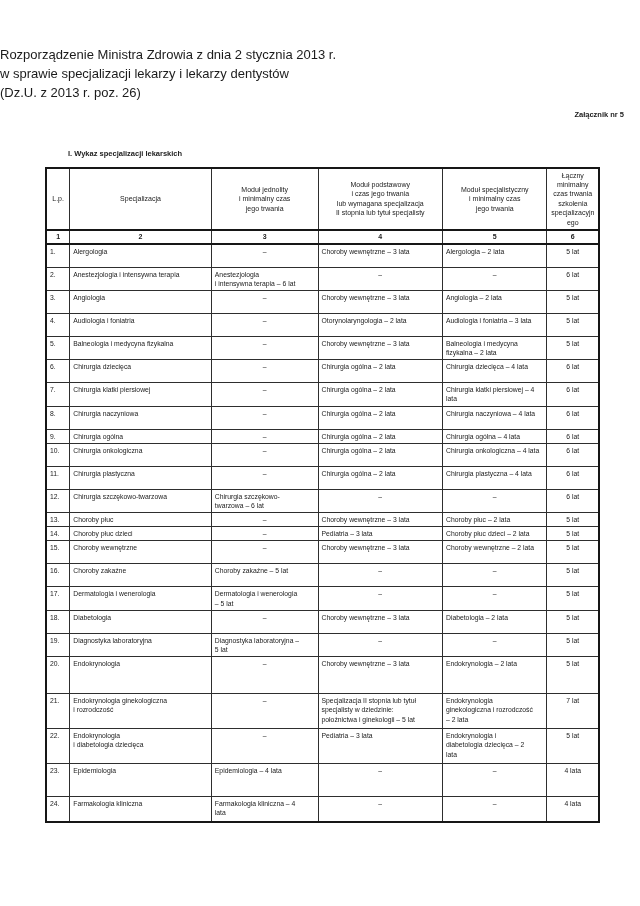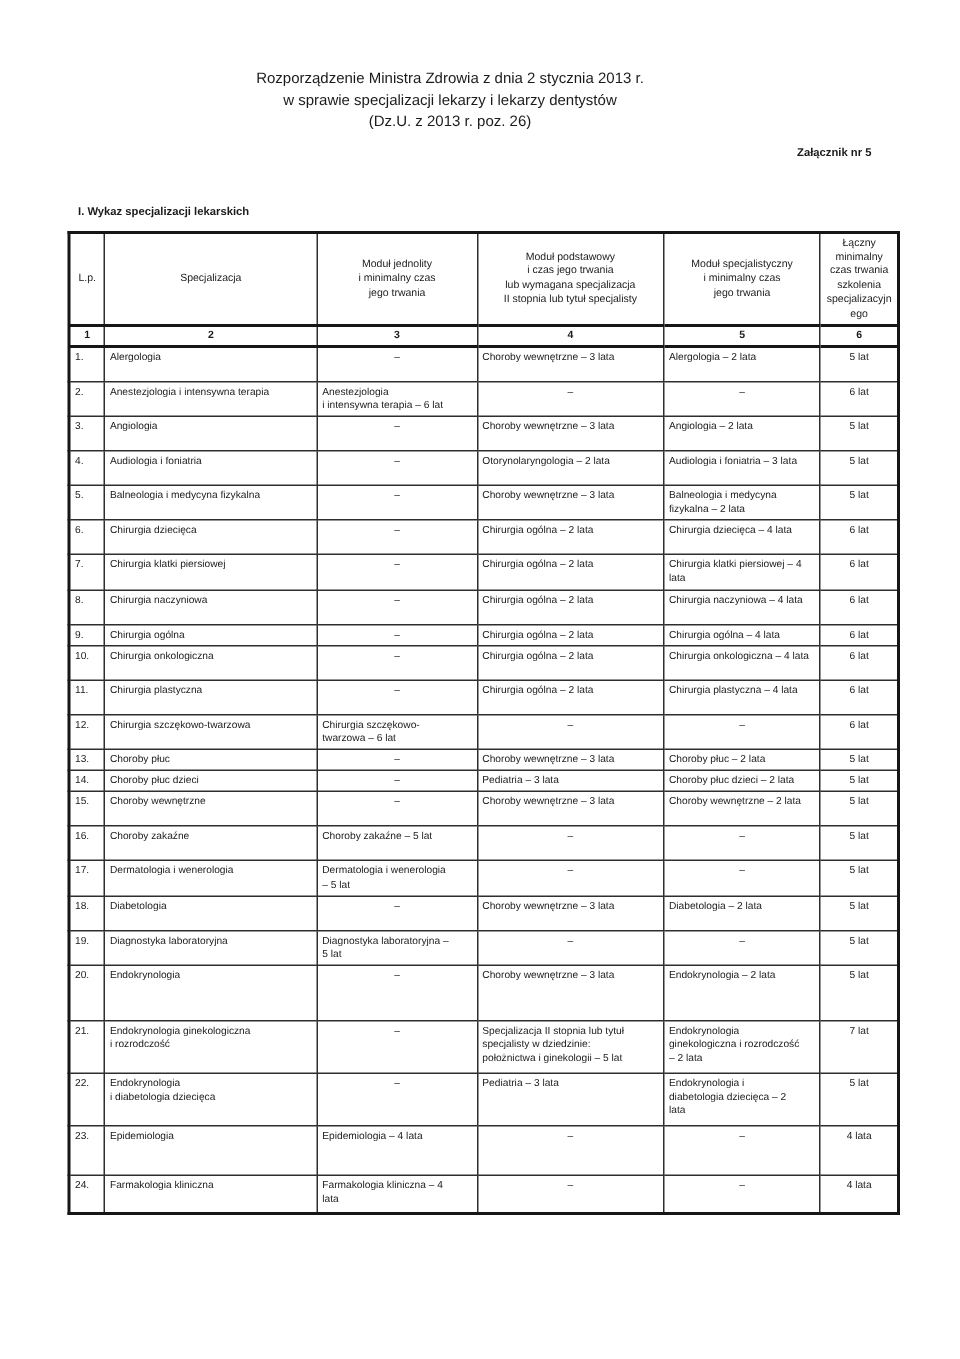--- a/index.html
+++ b/index.html
@@ -2,33 +2,33 @@
 <html lang="pl"><head>
 <meta charset="utf-8">
 <style>
   html,body { margin:0; padding:0; background:#ffffff; }
   .page {
     position:relative; width:640px; height:906px; background:#ffffff;
     font-family:"Liberation Sans","DejaVu Sans",sans-serif; color:#1b1b1b;
     overflow:hidden; box-sizing:border-box;
   }
   .note {
-    padding:46px 40px 0 0; text-align:center;
-    font-size:10px; line-height:1.45; white-space:pre-line;
+    padding:46px 40px 0 0; text-align:left;
+    font-size:13px; line-height:1.45; white-space:pre-line;
   }
   .attachment {
-    padding:7px 59px 0 0; text-align:right;
+    padding:7px 16px 0 0; text-align:right;
     font-size:7.5px; font-weight:700;
   }
   .doc-title {
     margin-top:16px; text-align:center; font-weight:700;
     font-size:8.5px; line-height:1.4; white-space:pre-line;
   }
   .section-heading {
-    margin:30px 0 9px 52px; font-weight:700; font-size:7.5px;
+    margin:30px 0 9px 68px; font-weight:700; font-size:7.5px;
   }
   table.spec {
     margin-left:45px; width:555px; border-collapse:collapse;
     table-layout:fixed; font-size:6.8px; line-height:1.35;
     border:2px solid #161616;
   }
   table.spec th, table.spec td {
     border:1px solid #2e2e2e; padding:2px 3px;
     vertical-align:top; overflow:hidden; white-space:pre-line;
     word-wrap:break-word;

